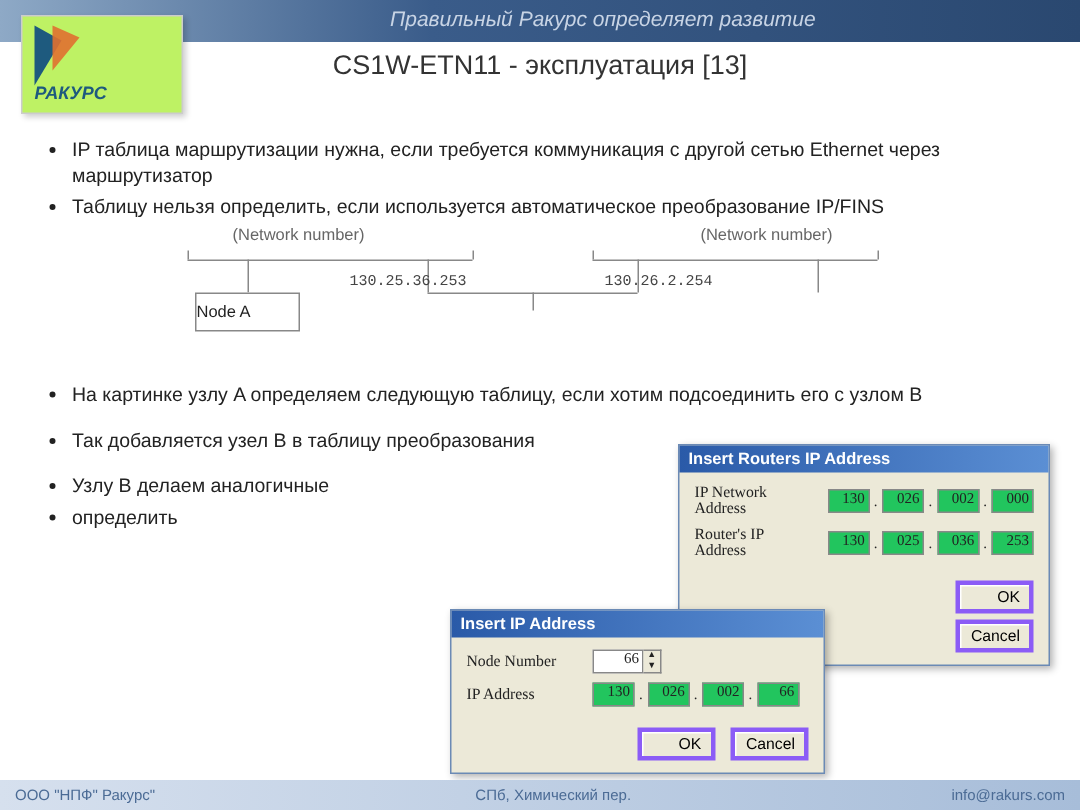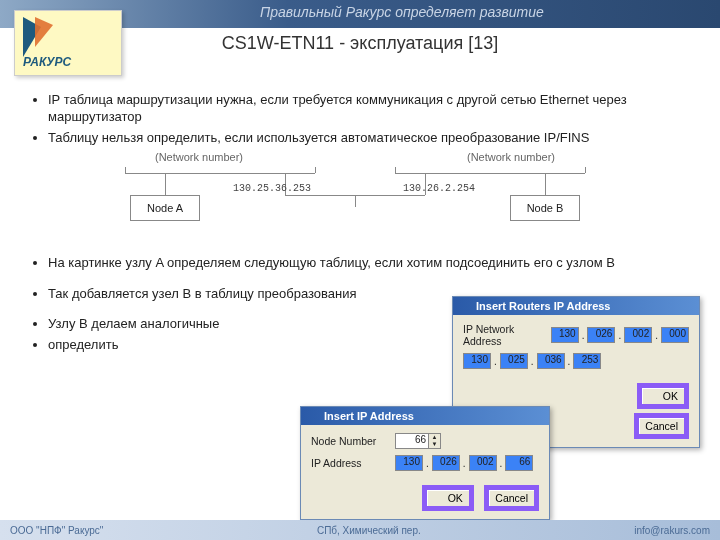--- a/index.html
+++ b/index.html
@@ -14,21 +14,21 @@
     position: absolute; top: 0; left: 0; width: 720px; height: 28px;
     background: linear-gradient(to right, #8ea9c6 0%, #3a5c8a 40%, #2a4870 100%);
     color: #c8d4e5;
     font-style: italic;
     font-size: 14px;
     padding: 4px 0 0 260px;
   }
   .logo-box {
     position: absolute; top: 10px; left: 14px;
     width: 108px; height: 66px;
-    background: #fef9c3;
+    background: #bef264;
     border: 1px solid #ccc;
     box-shadow: 2px 2px 4px rgba(0,0,0,.2);
     padding-left: 15px;
   }
   .logo-glyph {
     position: absolute; left: 8px; top: 6px;
     width: 0; height: 0;
     border-left: 18px solid #1e5a7e;
     border-top: 10px solid transparent;
     border-bottom: 30px solid transparent;
@@ -63,63 +63,63 @@
 
   
   .diagram {
     position: relative;
     width: 480px; height: 90px;
     margin: 8px auto 10px auto;
   }
   .dlabel { position: absolute; font-size: 11px; color: #666; }
   .dnode {
     position: absolute; border: 1px solid #888;
-    font-size: 11px; text-align: center;
+    font-size: 11px; 
     background: #fff; padding: 6px 0;
     width: 70px;
   }
   .dip { position: absolute; font-size: 10px; color: #444; font-family: Liberation Mono, monospace; }
   .hline { position: absolute; height: 1px; background: #888; }
   .vline { position: absolute; width: 1px; background: #888; }
   .tick { position: absolute; width: 1px; height: 6px; background: #888; }
 
   
   .dialog {
     position: absolute;
     background: #ece9d8;
     border: 1px solid #6b8ab5;
     box-shadow: 2px 2px 5px rgba(0,0,0,.3);
   }
   .dlg-title {
     background: linear-gradient(to right, #2a5aa8, #5b8fd4);
     color: #fff; font-size: 11px; font-weight: bold;
-    padding: 3px 23px;
-  }
-  .dlg-body { padding: 8px 10px; font-size: 10.5px; color: #222; }
+    padding: 3px 6px;
+  }
+  .dlg-body { padding: 8px 10px; font-size: 10.5px; color: #222; font-family: Liberation Serif, serif; }
   .row { display: flex; align-items: center; gap: 6px; margin-bottom: 6px; }
   .row label { width: 100px; }
   .ip-group { display: flex; gap: 3px; align-items: center; }
   .ip-box {
-    width: 28px; height: 16px; background: #3b82f6; border: 1px solid #888;
+    width: 28px; height: 16px; background: #22c55e; border: 1px solid #888;
     font-size: 10px; text-align: right; padding: 0 2px;
   }
   .dot { font-size: 10px; }
   .num-box {
     width: 34px; height: 16px; background: #fff; border: 1px solid #888;
     font-size: 10px; text-align: right; padding: 0 2px;
   }
   .spin {
     width: 12px; height: 16px; border: 1px solid #888; border-left: none;
     display: flex; flex-direction: column;
   }
   .spin div { flex: 1; font-size: 6px; line-height: 7px; text-align: center; background: #ece9d8; }
   .dlg-buttons { text-align: right; padding: 0 10px 8px 0; }
   .btn {
     display: inline-block; min-width: 52px;
-    background: #ece9d8; border: 5px solid #8b5cf6;
+    background: #ece9d8; border: 3px solid #8b5cf6;
     font-size: 10.5px; padding: 2px 6px;
     margin-left: 6px;
     box-shadow: 1px 1px 0 #fff inset;
   }
 
   .d-routers { top: 296px; left: 452px; width: 248px; }
   .d-ip      { top: 406px; left: 300px; width: 250px; }
 
   .footer {
     position: absolute; bottom: 0; left: 0; width: 720px; height: 20px;
@@ -161,21 +161,20 @@
     <div class="hline" style="left:280px; top:18px; width:190px;"></div>
     <div class="tick" style="left:280px; top:12px;"></div>
     <div class="tick" style="left:470px; top:12px;"></div>
     <div class="vline" style="left:50px;  top:18px; height:22px;"></div>
     <div class="vline" style="left:170px; top:18px; height:22px;"></div>
     <div class="vline" style="left:310px; top:18px; height:22px;"></div>
     <div class="vline" style="left:430px; top:18px; height:22px;"></div>
     <div class="hline" style="left:170px; top:40px; width:140px;"></div>
     <div class="vline" style="left:240px; top:40px; height:12px;"></div>
     <div class="dnode" style="left:15px;  top:40px;">Node A</div>
-    <div class="dnode" style="left:395px; top:40px;">Node B</div>
     <span class="dip" style="left:118px; top:28px;">130.25.36.253</span>
     <span class="dip" style="left:288px; top:28px;">130.26.2.254</span>
   </div>
 
   <ul>
     <li>На картинке узлу A определяем следующую таблицу, если хотим подсоединить его с узлом B</li>
   </ul>
   <div class="spacer"></div>
   <ul>
     <li>Так добавляется узел B в таблицу преобразования</li>
@@ -196,20 +195,21 @@
         <div class="ip-box">130</div>
           <span class="dot">.</span>
         <div class="ip-box">026</div>
           <span class="dot">.</span>
         <div class="ip-box">002</div>
           <span class="dot">.</span>
         <div class="ip-box">000</div>
       </div>
     </div>
     <div class="row">
+      <label>Router's IP Address</label>
       <div class="ip-group">
         <div class="ip-box">130</div>
           <span class="dot">.</span>
         <div class="ip-box">025</div>
           <span class="dot">.</span>
         <div class="ip-box">036</div>
           <span class="dot">.</span>
         <div class="ip-box">253</div>
       </div>
     </div>

